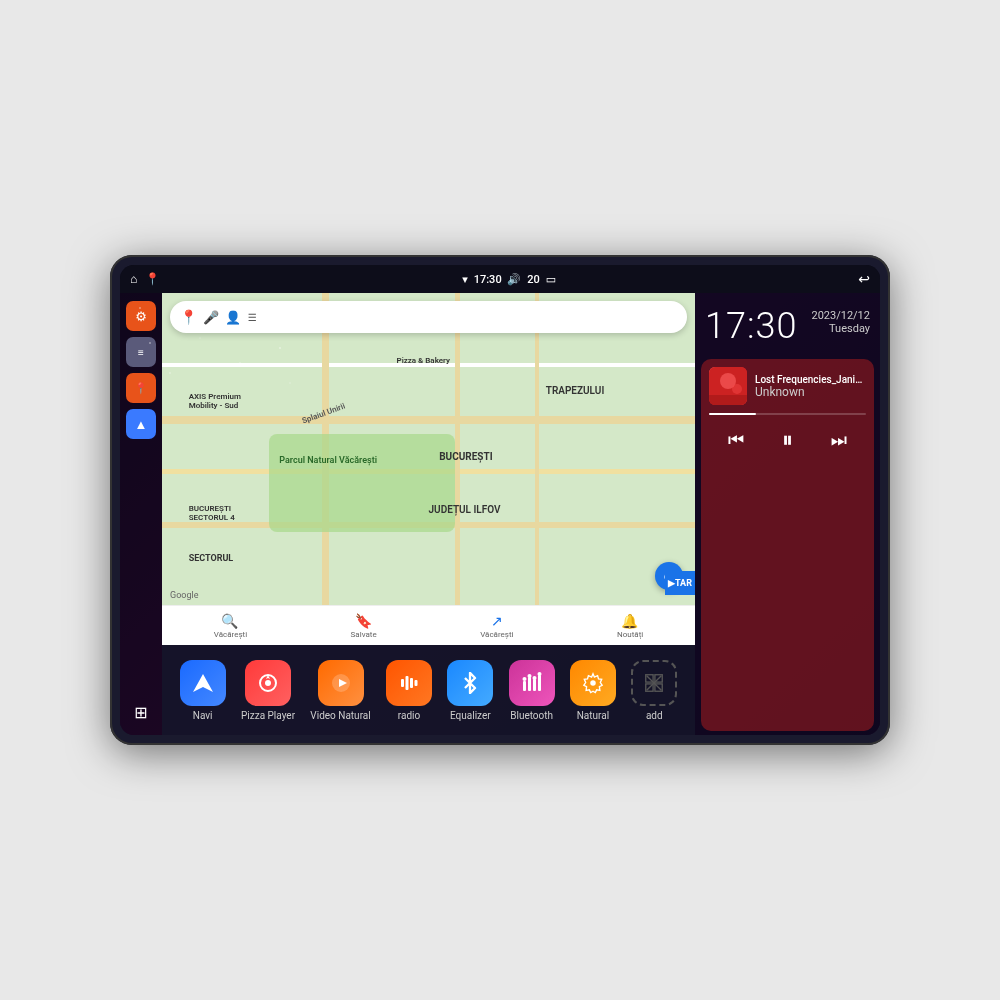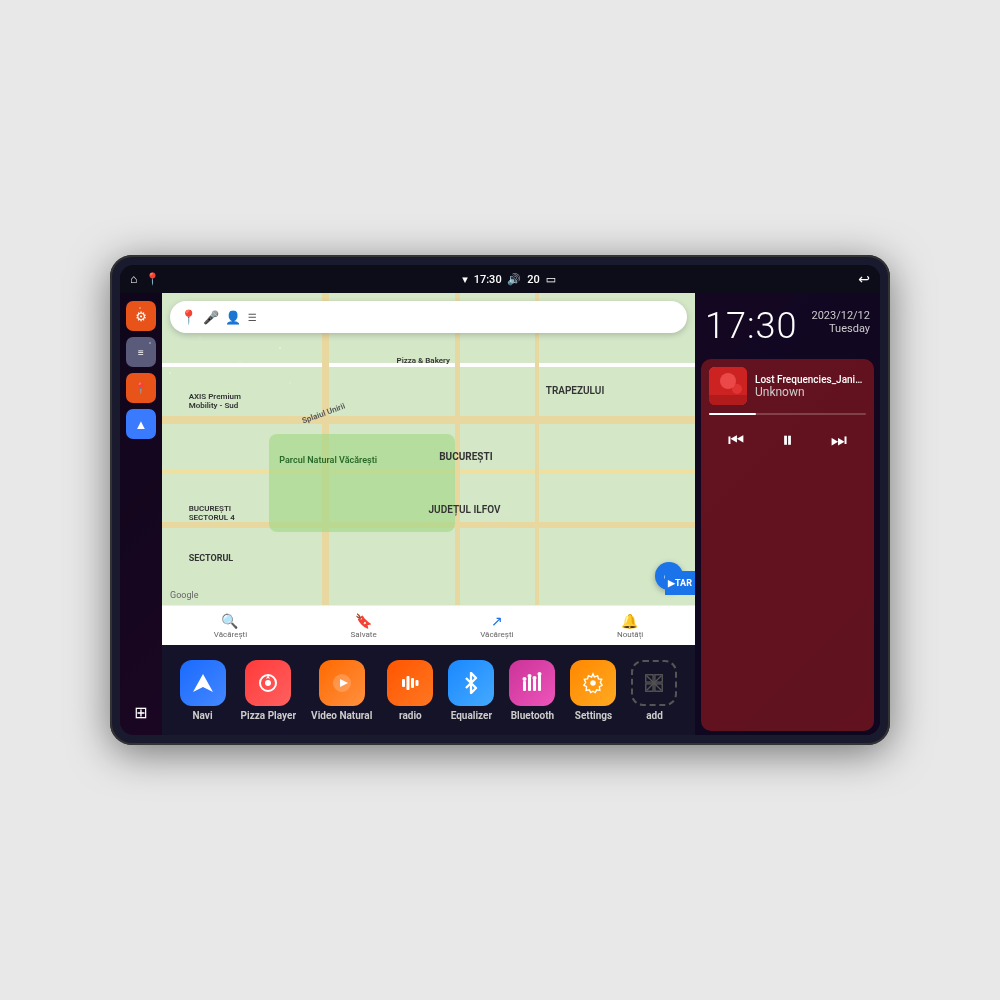--- a/index.html
+++ b/index.html
@@ -107,21 +107,20 @@
       justify-content: space-around;
       padding: 6px 10px;
       flex-shrink: 0;
     }
     .app-item {
       display: flex;
       flex-direction: column;
       align-items: center;
       gap: 4px;
       cursor: pointer;
-      font-weight: bold;
     }
     .app-icon {
       width: 46px; height: 46px;
       border-radius: 12px;
       display: flex; align-items: center; justify-content: center;
       font-size: 20px;
       color: white;
     }
     .app-icon.navi { background: linear-gradient(135deg, #1a6aff, #4488ff); }
     .app-icon.music { background: linear-gradient(135deg, #ff3a3a, #ff6060); }
@@ -452,21 +451,21 @@
             </div>
             <span class="app-label">Bluetooth</span>
           </div>
           <div class="app-item">
             <div class="app-icon settings">
               <svg width="22" height="22" viewBox="0 0 24 24">
                 <circle cx="12" cy="12" r="3" fill="white"></circle>
                 <path d="M12 2 L13.5 5.5 L17 4 L18 7.5 L21.5 8 L20 11.5 L22 14.5 L19 16 L19.5 20 L16 19.5 L14.5 22.5 L12 21 L9.5 22.5 L8 19.5 L4.5 20 L5 16 L2 14.5 L4 11.5 L2.5 8 L6 7.5 L7 4 L10.5 5.5 Z" fill="none" stroke="white" stroke-width="1.5"></path>
               </svg>
             </div>
-            <span class="app-label">Settings</span>
+            <span class="app-label">Natural</span>
           </div>
           <div class="app-item">
             <div class="app-icon add">
               <svg width="22" height="22" viewBox="0 0 24 24">
                 <line x1="4" y1="4" x2="20" y2="20" stroke="#555" stroke-width="1.5"></line>
                 <line x1="20" y1="4" x2="4" y2="20" stroke="#555" stroke-width="1.5"></line>
                 <rect x="3" y="3" width="8" height="8" fill="none" stroke="#555" stroke-width="1.5"></rect>
                 <rect x="13" y="3" width="8" height="8" fill="none" stroke="#555" stroke-width="1.5"></rect>
                 <rect x="3" y="13" width="8" height="8" fill="none" stroke="#555" stroke-width="1.5"></rect>
                 <rect x="13" y="13" width="8" height="8" fill="none" stroke="#555" stroke-width="1.5"></rect>

